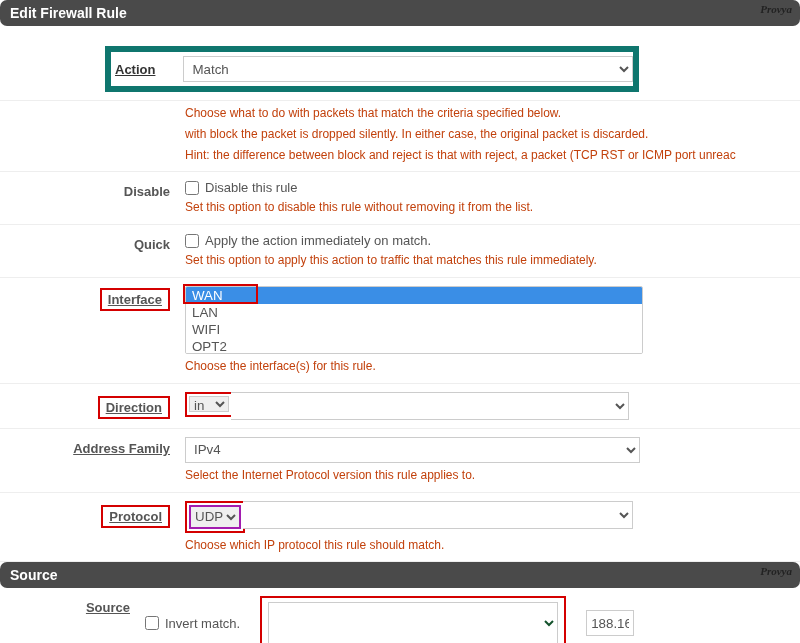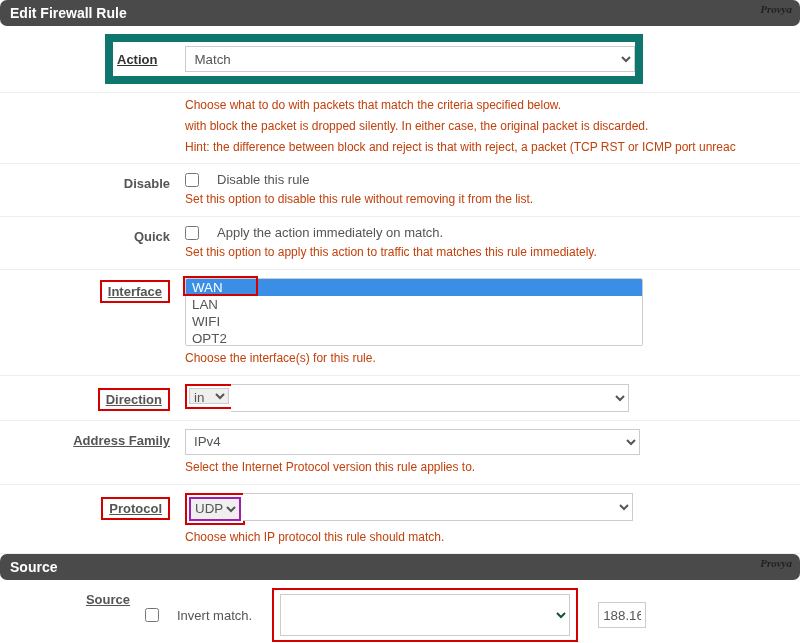--- a/index.html
+++ b/index.html
@@ -9,29 +9,29 @@
 .form-row { display: flex; border-bottom: 1px solid #eee; padding: 8px 0; }
 .form-row.no-border { border-bottom: none; }
 .label-col { width: 185px; text-align: right; padding-right: 15px; padding-top: 4px; font-weight: bold; color: #555; }
 .label-col.u { text-decoration: underline; }
 .field-col { flex: 1; padding-right: 8px; }
 .help { color: #c2410c; font-size: 12px; margin-top: 4px; line-height: 1.4; }
 select.wide { width: 455px; height: 26px; border: 1px solid #ccc; background: #fff; padding: 2px 4px; color: #555; }
 select.listbox { width: 458px; height: 68px; border: 1px solid #ccc; background: #fff; overflow-y: scroll; }
 select.listbox option { padding: 1px 6px; color: #555; }
 select.listbox option.sel { background: #3a8ee6; color: #fff; }
-.chk-row { display: flex; align-items: center; gap: 18px; }
+.chk-row { display: flex; align-items: center; gap: 6px; }
 .chk-row input[type=checkbox] { width: 14px; height: 14px; }
 .chk-row span { color: #555; }
 .redbox-wrap { border: 2px solid #d40000; display: inline-block; }
 .source-row { display: flex; align-items: center; gap: 20px; }
 input.ip { width: 48px; height: 26px; border: 1px solid #ccc; padding: 2px 4px; color: #555; }
 .source-select-wrap { border: 2px solid #d40000; padding: 4px 6px; display: inline-block; }
 select.src { width: 290px; height: 26px; border: 1px solid #ccc; background: #fff; padding: 20px 4px; color: #14532d; }
-.action-redbox { border: 8px solid #0f766e; display: flex; align-items: center; padding: 4px 0 4px 4px; }
+.action-redbox { border: 6px solid #0f766e; display: flex; align-items: center; padding: 4px 0 4px 4px; margin-top: 12px; }
 .action-redbox select { width: 440px; }
 .if-label-box { border: 2px solid #d40000; padding: 2px 6px; display: inline-block; }
 </style>
 </head>
 <body>
 
 <div class="section-header">
   <span>Edit Firewall Rule</span>
   <span class="watermark">Provya</span>
 </div>

